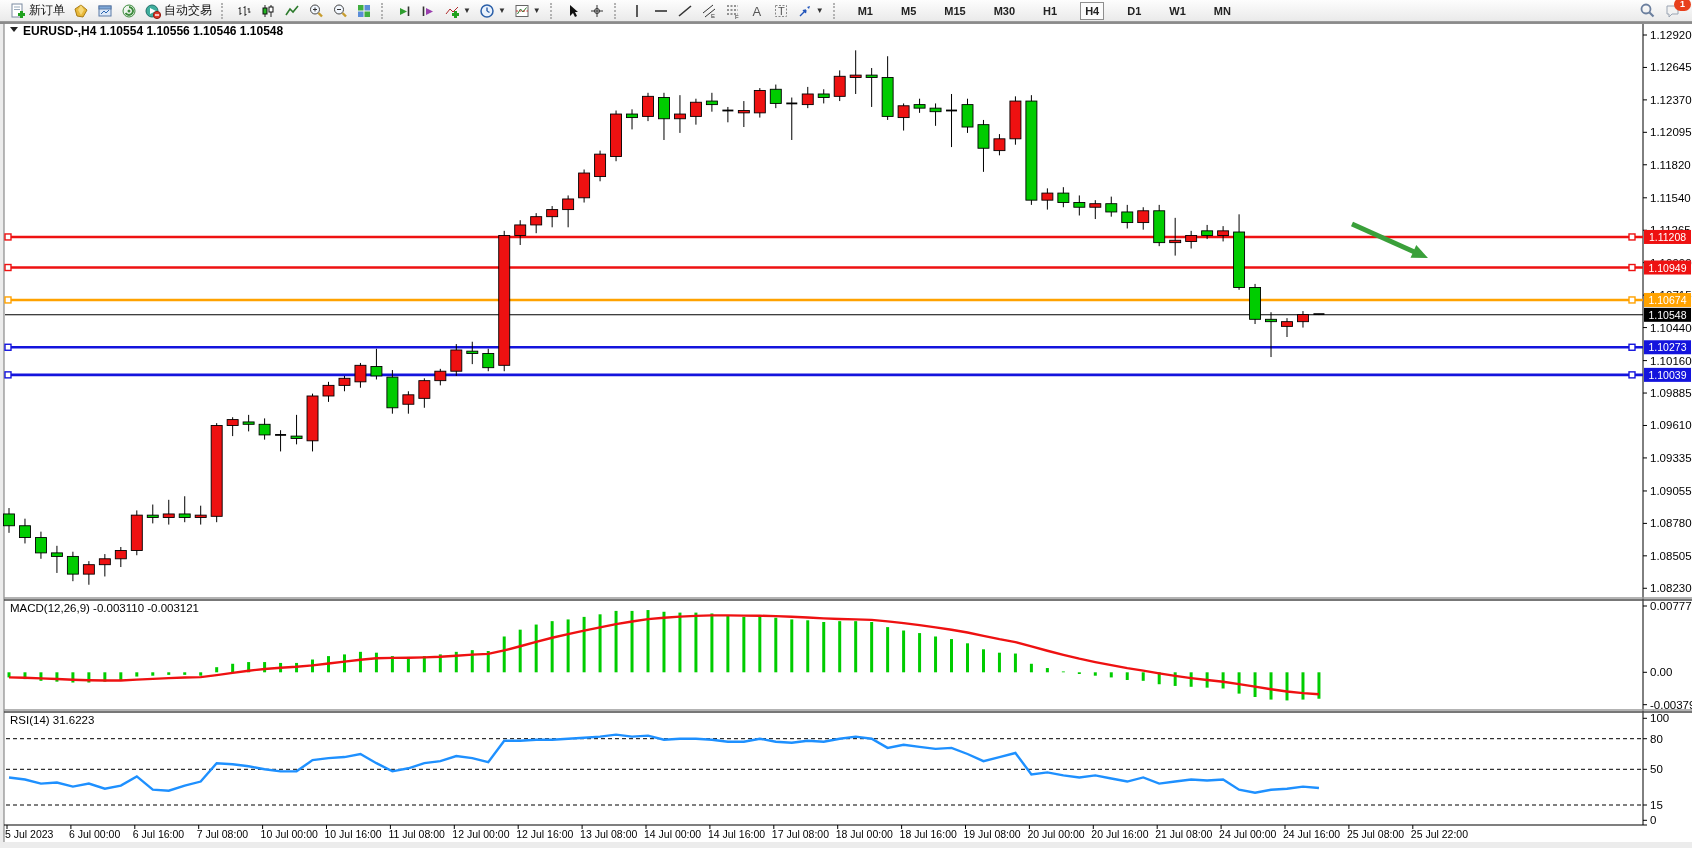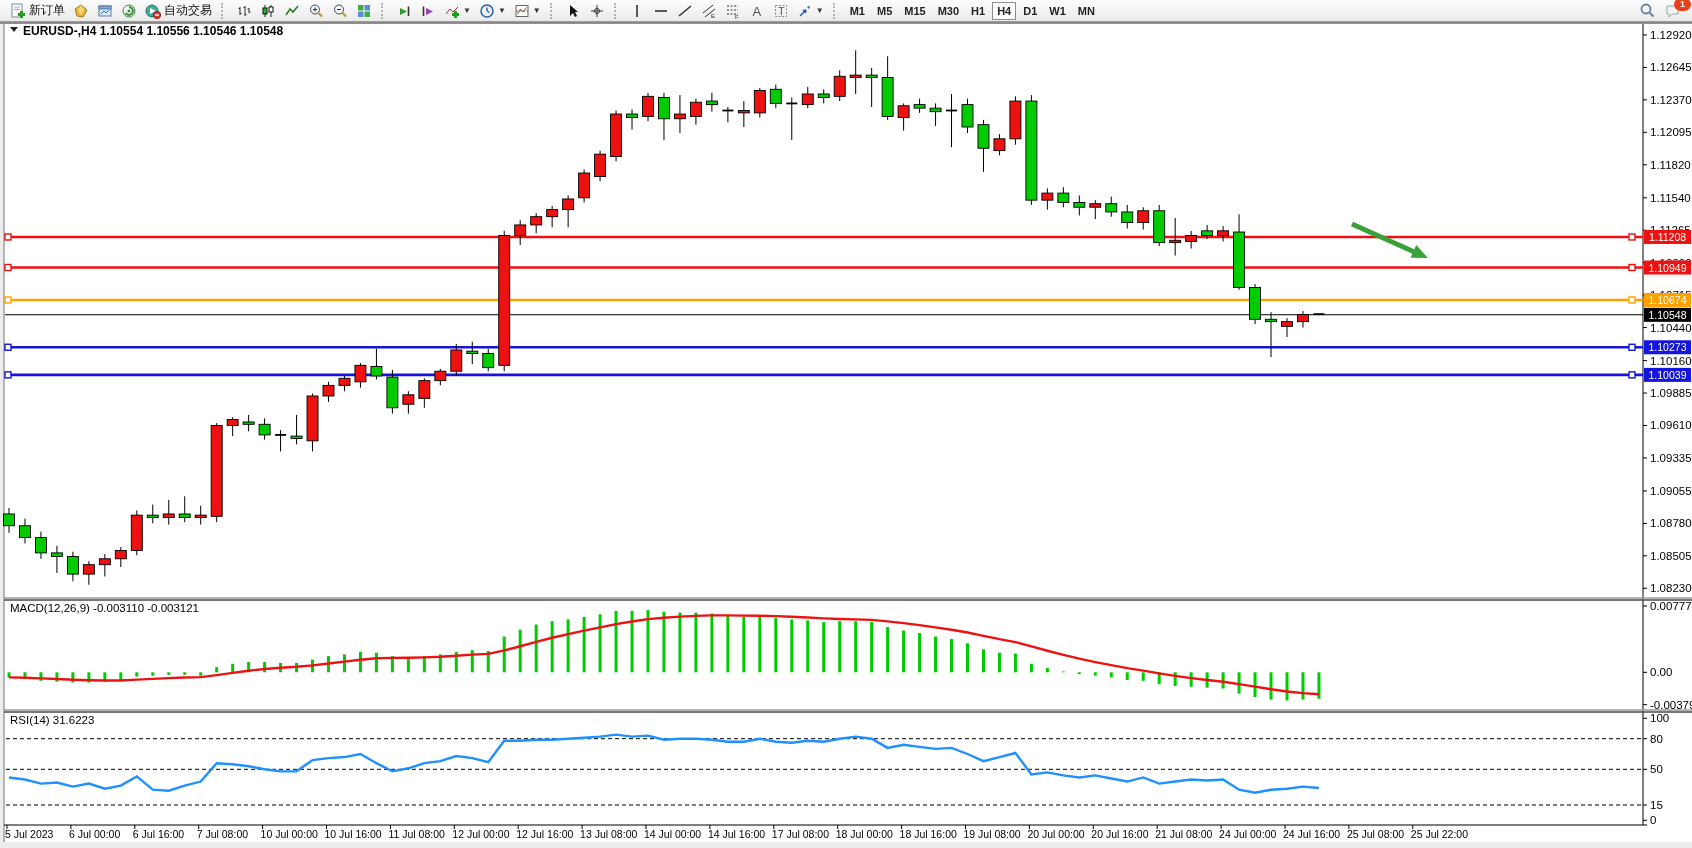--- a/index.html
+++ b/index.html
@@ -8,21 +8,21 @@
   #cv{position:absolute;left:0;top:0;z-index:1;}
   .toolbar{position:absolute;left:0;top:0;width:1692px;height:22px;z-index:3;
     background:linear-gradient(#fdfdfd,#eaeaea);border-bottom:1px solid #9a9a9a;
     display:flex;align-items:center;padding:0 0 0 6px;box-sizing:border-box;}
   .tb{height:20px;min-width:22px;border:1px solid transparent;background:transparent;
     display:flex;align-items:center;justify-content:center;gap:3px;padding:0 3px;
     font:12px "Liberation Sans",sans-serif;color:#111;cursor:default;}
   .sep{width:5px;height:16px;border-left:2px dotted #b3b3b3;margin:0 4px 0 5px;}
   .caret{font-size:8px;color:#333;line-height:1;}
   .tf{height:18px;min-width:24px;border:1px solid transparent;background:transparent;
-    font:bold 11px "Liberation Sans",sans-serif;color:#222;padding:0 4px;margin:0 1px;}
+    font:bold 11px "Liberation Sans",sans-serif;color:#222;padding:0 4px;margin:0 9px;}
   .tf.active{background:#fbfbfb;border:1px solid #8e8e8e;}
   .right{margin-left:auto;display:flex;align-items:center;padding-right:6px;}
   .badgewrap{position:relative;}
   .badge{position:absolute;top:-4px;right:-6px;background:#e8401c;color:#fff;
     border-radius:8px;min-width:13px;height:13px;font:bold 9px "Liberation Sans",sans-serif;
     display:flex;align-items:center;justify-content:center;padding:0 2px;}
   svg.ic{display:block;}
 </style>
 </head>
 <body>

